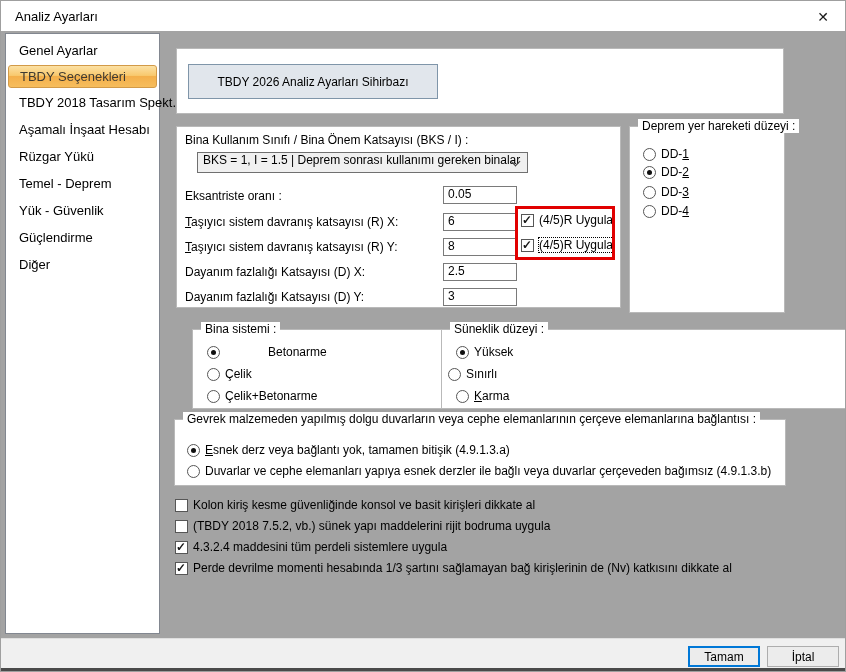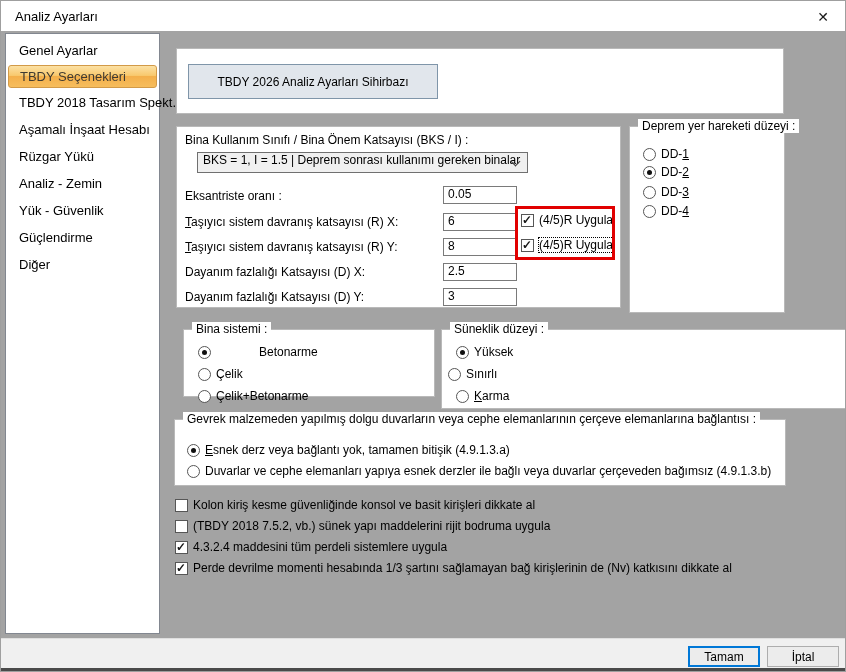--- a/index.html
+++ b/index.html
@@ -59,21 +59,21 @@
       <span>✕</span>
     </div>
   </div>
 
   <div class="sidebar">
     <div class="side-item">Genel Ayarlar</div>
     <div class="side-item selected">TBDY Seçenekleri</div>
     <div class="side-item">TBDY 2018 Tasarım Spekt...</div>
     <div class="side-item">Aşamalı İnşaat Hesabı</div>
     <div class="side-item">Rüzgar Yükü</div>
-    <div class="side-item">Analiz - Zemin</div>
+    <div class="side-item">Temel - Deprem</div>
     <div class="side-item">Yük - Güvenlik</div>
     <div class="side-item">Güçlendirme</div>
     <div class="side-item">Diğer</div>
   </div>
 
   <div class="grp" style="left:175px;top:47px;width:608px;height:66px;">
     <div class="btn-wizard" style="left:11px;top:15px;">TBDY 2026 Analiz Ayarları Sihirbazı</div>
   </div>
 
   <div class="grp" style="left:175px;top:125px;width:445px;height:182px;">
@@ -122,21 +122,21 @@
     <div class="radio-row" style="left:13px;top:58px;">
       <span class="radio"></span>
       <span><span>DD-</span><span class="u">3</span></span>
     </div>
     <div class="radio-row" style="left:13px;top:77px;">
       <span class="radio"></span>
       <span><span>DD-</span><span class="u">4</span></span>
     </div>
   </div>
 
-  <div class="grp" style="left:182px;top:328px;width:252px;height:68px;">
+  <div class="grp" style="left:191px;top:328px;width:252px;height:80px;">
     <div class="legend">Bina sistemi :</div>
     <div class="radio-row" style="left:14px;top:15px;gap:48px;">
       <span class="radio checked"></span>
       <span>Betonarme</span>
     </div>
     <div class="radio-row" style="left:14px;top:37px;">
       <span class="radio"></span>
       <span>Çelik</span>
     </div>
     <div class="radio-row" style="left:14px;top:59px;">

